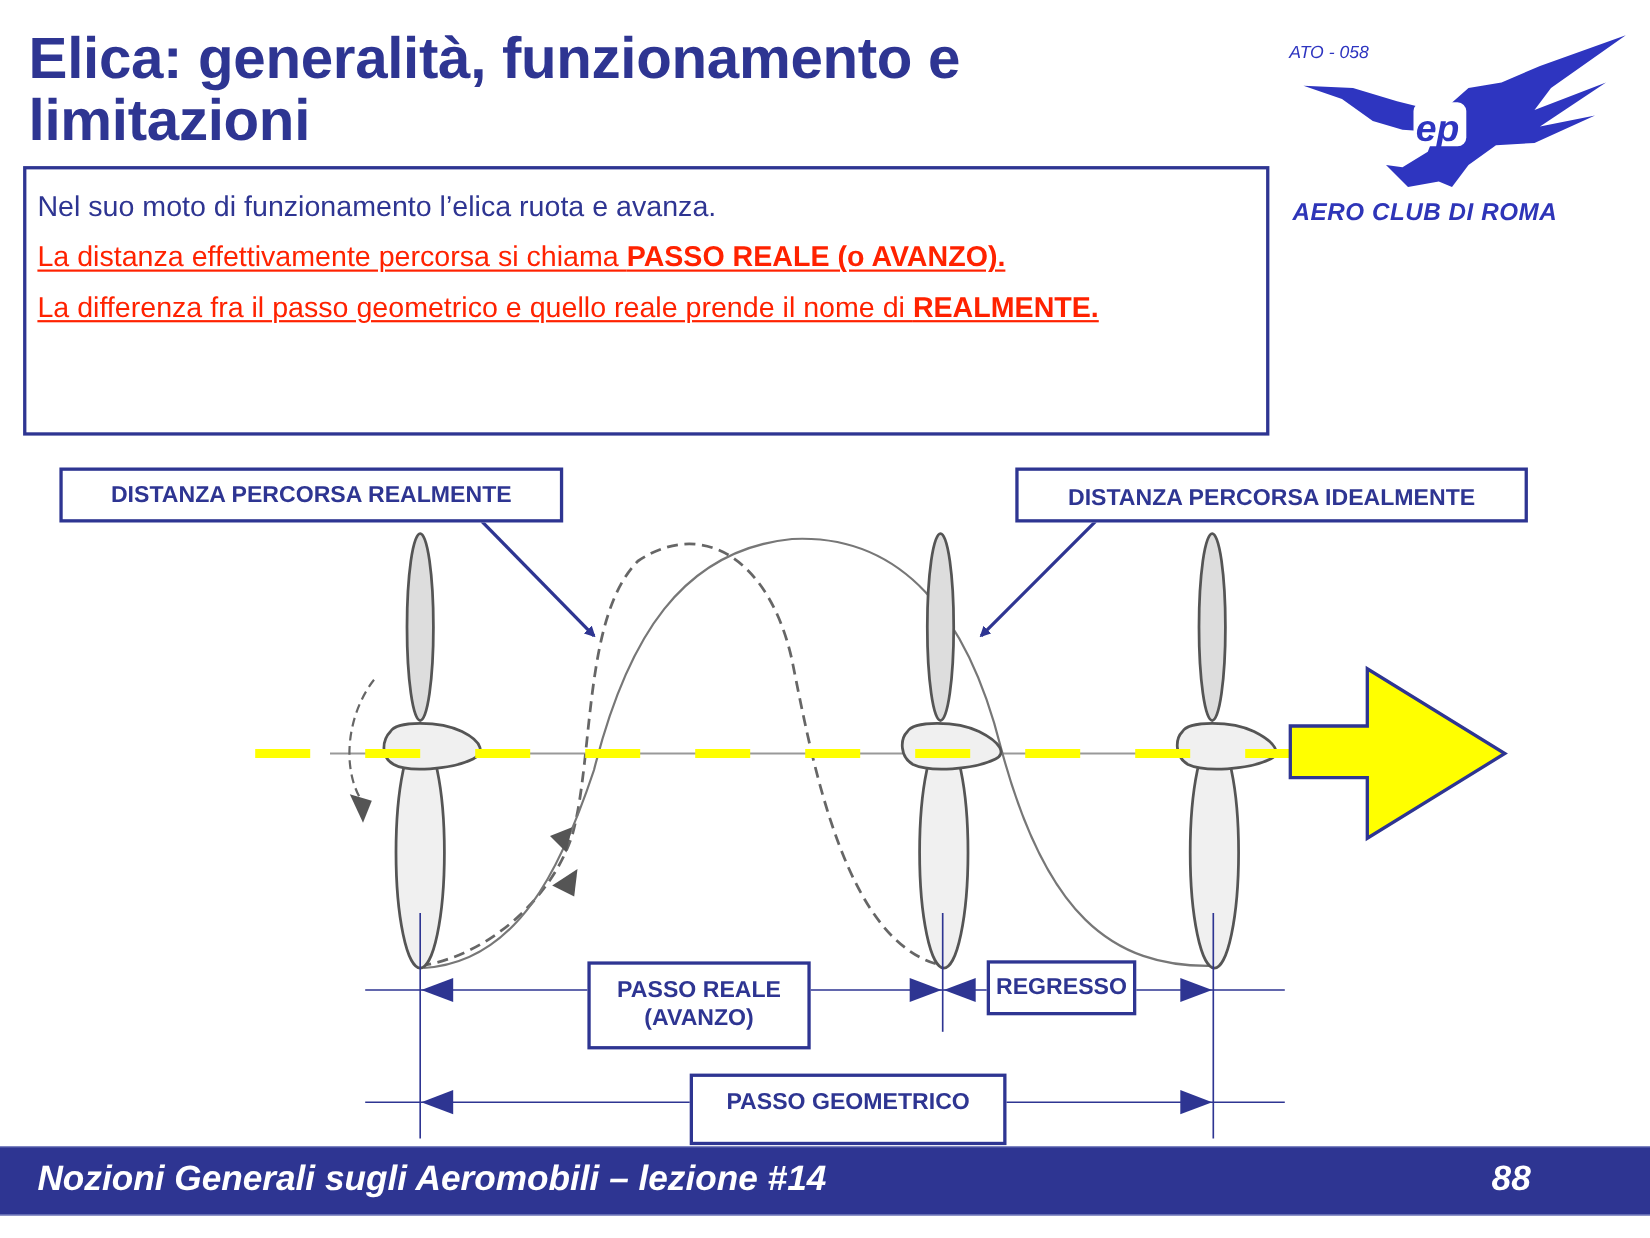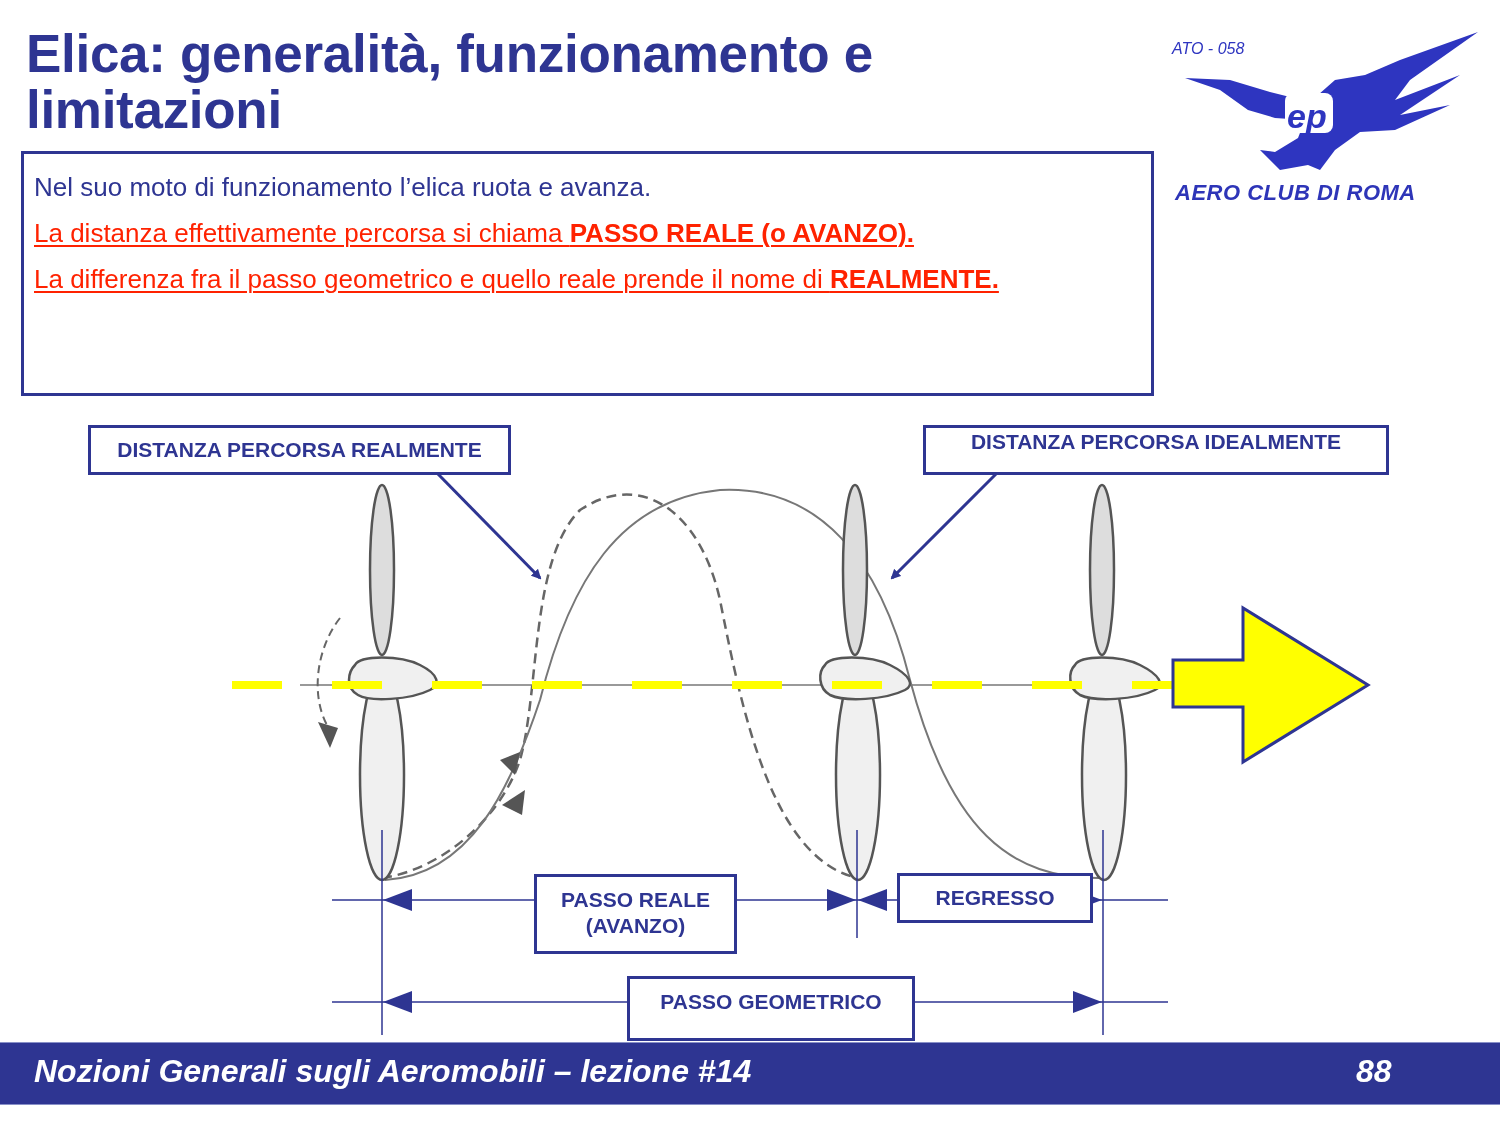--- a/index.html
+++ b/index.html
@@ -96,25 +96,25 @@
   <g fill="#2e3592">
     <path d="M383 900 L412 889 L412 911 Z"></path>
     <path d="M856 900 L827 889 L827 911 Z"></path>
     <path d="M858 900 L887 889 L887 911 Z"></path>
     <path d="M1102 900 L1073 889 L1073 911 Z"></path>
     <path d="M383 1002 L412 991 L412 1013 Z"></path>
     <path d="M1102 1002 L1073 991 L1073 1013 Z"></path>
   </g>
 </svg>
 
-<div class="label" style="left:88px;top:425px;width:423px;height:50px;padding-top:9px;"><span>DISTANZA PERCORSA REALMENTE</span></div>
-<div class="label" style="left:923px;top:425px;width:466px;height:50px;padding-top:1px;"><span>DISTANZA PERCORSA IDEALMENTE</span></div>
+<div class="label" style="left:54px;top:425px;width:458px;height:50px;padding-top:9px;"><span>DISTANZA PERCORSA REALMENTE</span></div>
+<div class="label" style="left:923px;top:425px;width:466px;height:50px;padding-top:12px;"><span>DISTANZA PERCORSA IDEALMENTE</span></div>
 <div class="label" style="left:534px;top:874px;width:203px;height:80px;padding-top:10px;">
   <div>PASSO REALE</div>
   <div>(AVANZO)</div>
 </div>
-<div class="label" style="left:897px;top:873px;width:196px;height:50px;padding-top:9px;"><span>REGRESSO</span></div>
+<div class="label" style="left:897px;top:873px;width:136px;height:50px;padding-top:9px;"><span>REGRESSO</span></div>
 <div class="label" style="left:627px;top:976px;width:288px;height:65px;padding-top:10px;"><span>PASSO GEOMETRICO</span></div>
 
 <div class="footer">
   <div class="ftxt">Nozioni Generali sugli Aeromobili – lezione #14</div>
   <div class="fnum">88</div>
 </div>
 
 </body></html>

